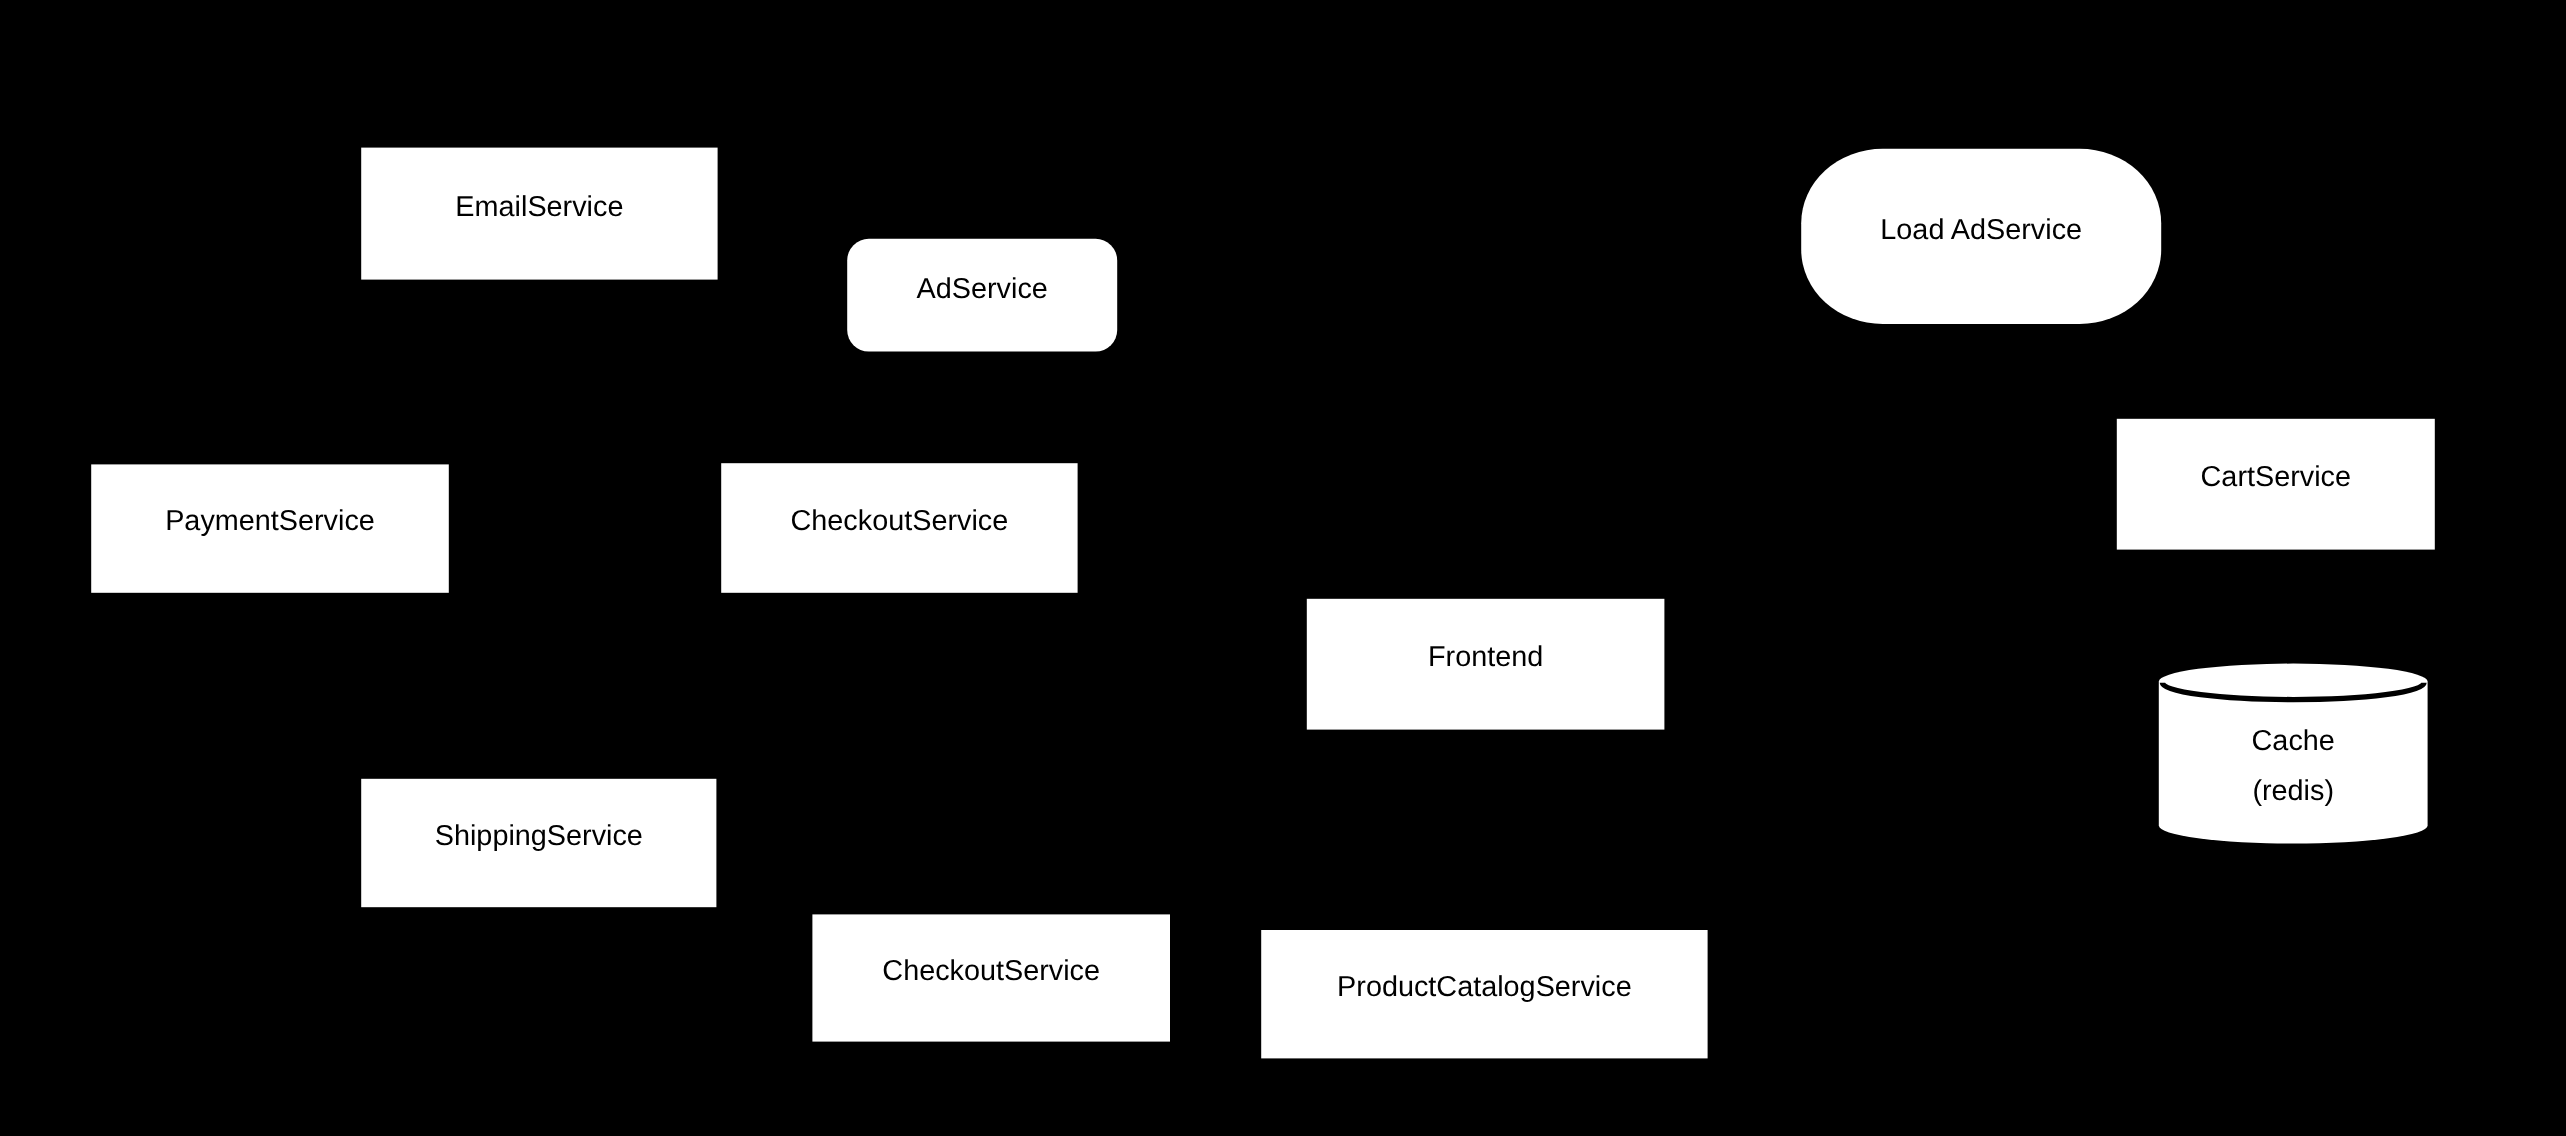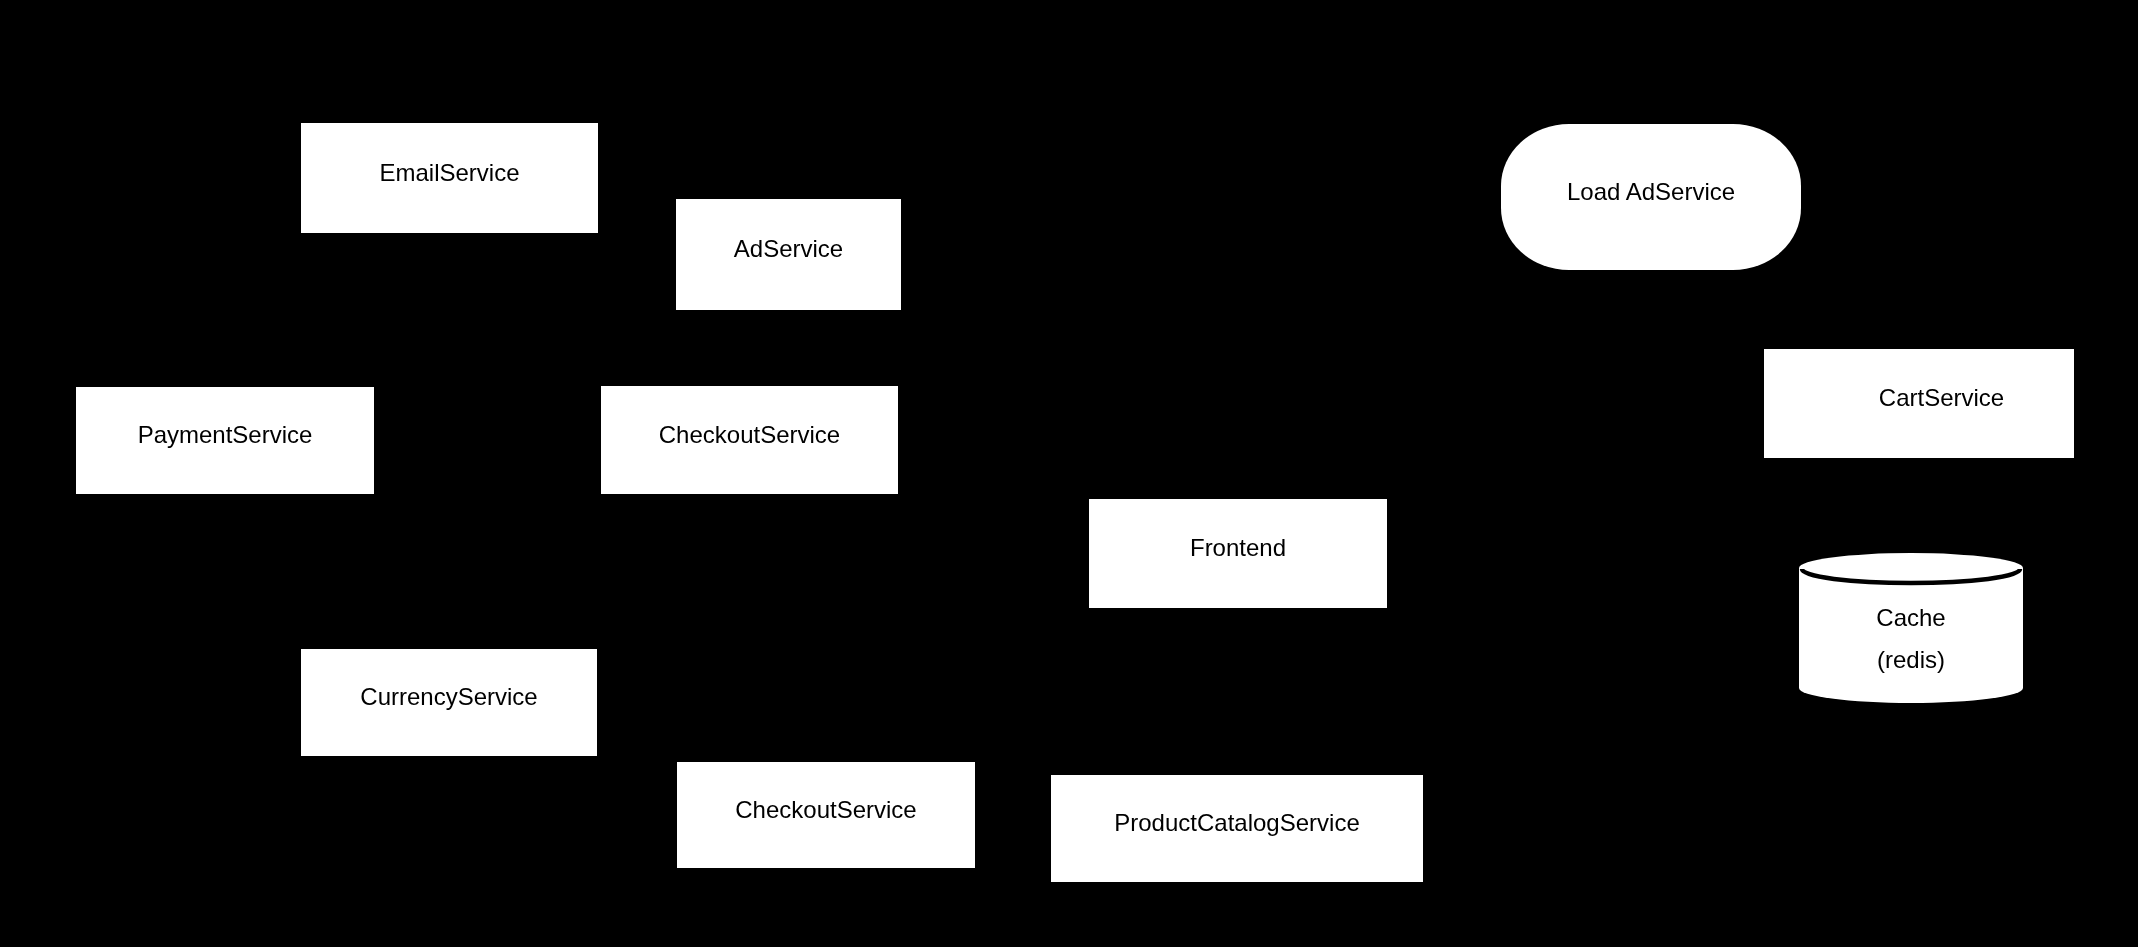--- a/index.html
+++ b/index.html
@@ -54,50 +54,50 @@
     line-height: 42px;
   }
 </style>
 </head>
 <body>
 
 <div class="stage">
     <div class="node rect" style="left: 301px; top: 123px; width: 297px; height: 110px;">
       <div class="label">EmailService</div>
     </div>
-    <div class="node rect" style="left: 676px; top: 199px; width: 225px; height: 111px;">
+    <div class="node rect" style="left: 706px; top: 199px; width: 225px; height: 94px; border-radius: 18px;">
       <div class="label">AdService</div>
     </div>
     <div class="node rounded" style="left: 1501px; top: 124px; width: 300px; height: 146px;">
       <div class="label">Load AdService</div>
     </div>
     <div class="node rect" style="left: 76px; top: 387px; width: 298px; height: 107px;">
       <div class="label">PaymentService</div>
     </div>
     <div class="node rect" style="left: 601px; top: 386px; width: 297px; height: 108px; align-items: center;">
       <div class="label">CheckoutService</div>
     </div>
-    <div class="node rect" style="left: 1764px; top: 349px; width: 265px; height: 109px; padding-left: 45px;">
+    <div class="node rect" style="left: 1764px; top: 349px; width: 265px; height: 109px;">
       <div class="label">CartService</div>
     </div>
     <div class="node rect" style="left: 1089px; top: 499px; width: 298px; height: 109px;">
       <div class="label">Frontend</div>
     </div>
     <div class="node cylinder" style="left: 1799px; top: 553px; width: 224px; height: 150px;">
       <svg class="shape" viewBox="0 0 224 150" aria-hidden="true">
         <path class="body" d="M0,15 A112,15 0 0 1 224,15 L224,135 A112,15 0 0 1 0,135 Z"></path>
         <path class="rim" d="M3,16 A109,14 0 0 0 221,16"></path>
       </svg>
       <div class="label">
         <div>Cache</div>
         <div>(redis)</div>
       </div>
     </div>
     <div class="node rect" style="left: 301px; top: 649px; width: 296px; height: 107px;">
-      <div class="label">CurrencyService</div>
+      <div class="label">ShippingService</div>
     </div>
     <div class="node rect" style="left: 677px; top: 762px; width: 298px; height: 106px;">
       <div class="label">CheckoutService</div>
     </div>
     <div class="node rect" style="left: 1051px; top: 761px; width: 372px; height: 107px; margin-top: 14px;">
       <div class="label">ProductCatalogService</div>
     </div>
   </div>
 
 </body></html>

